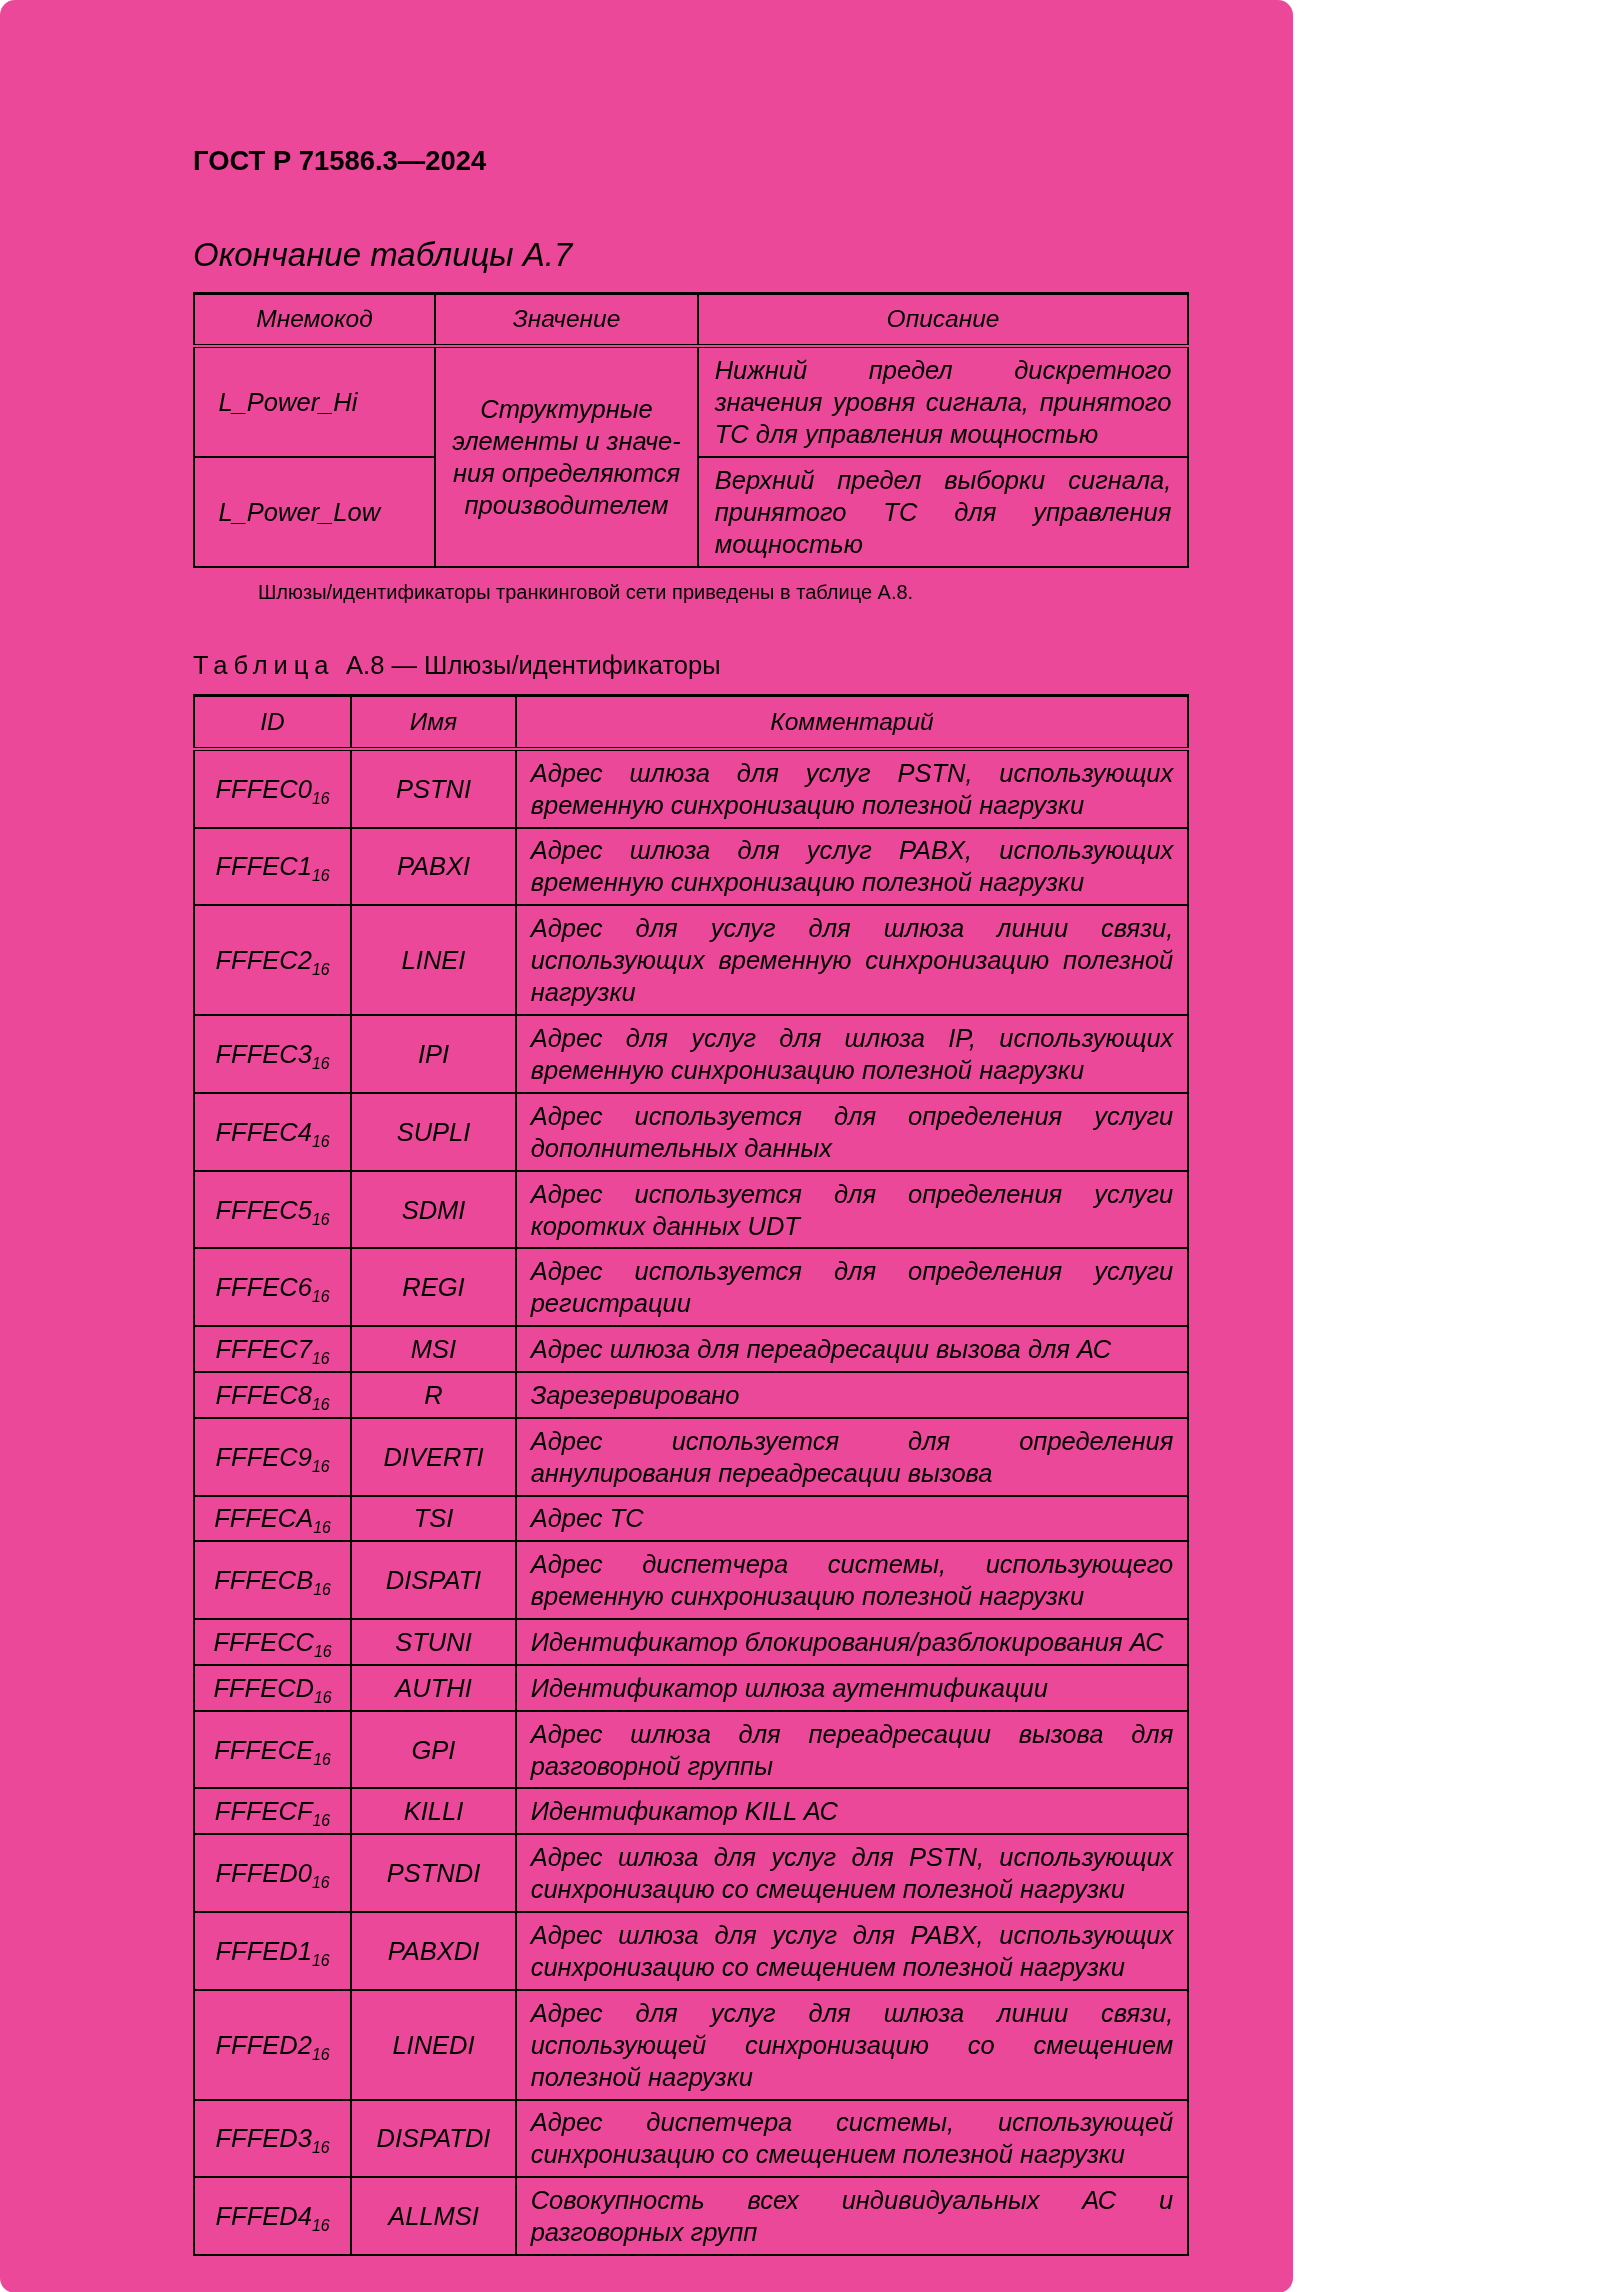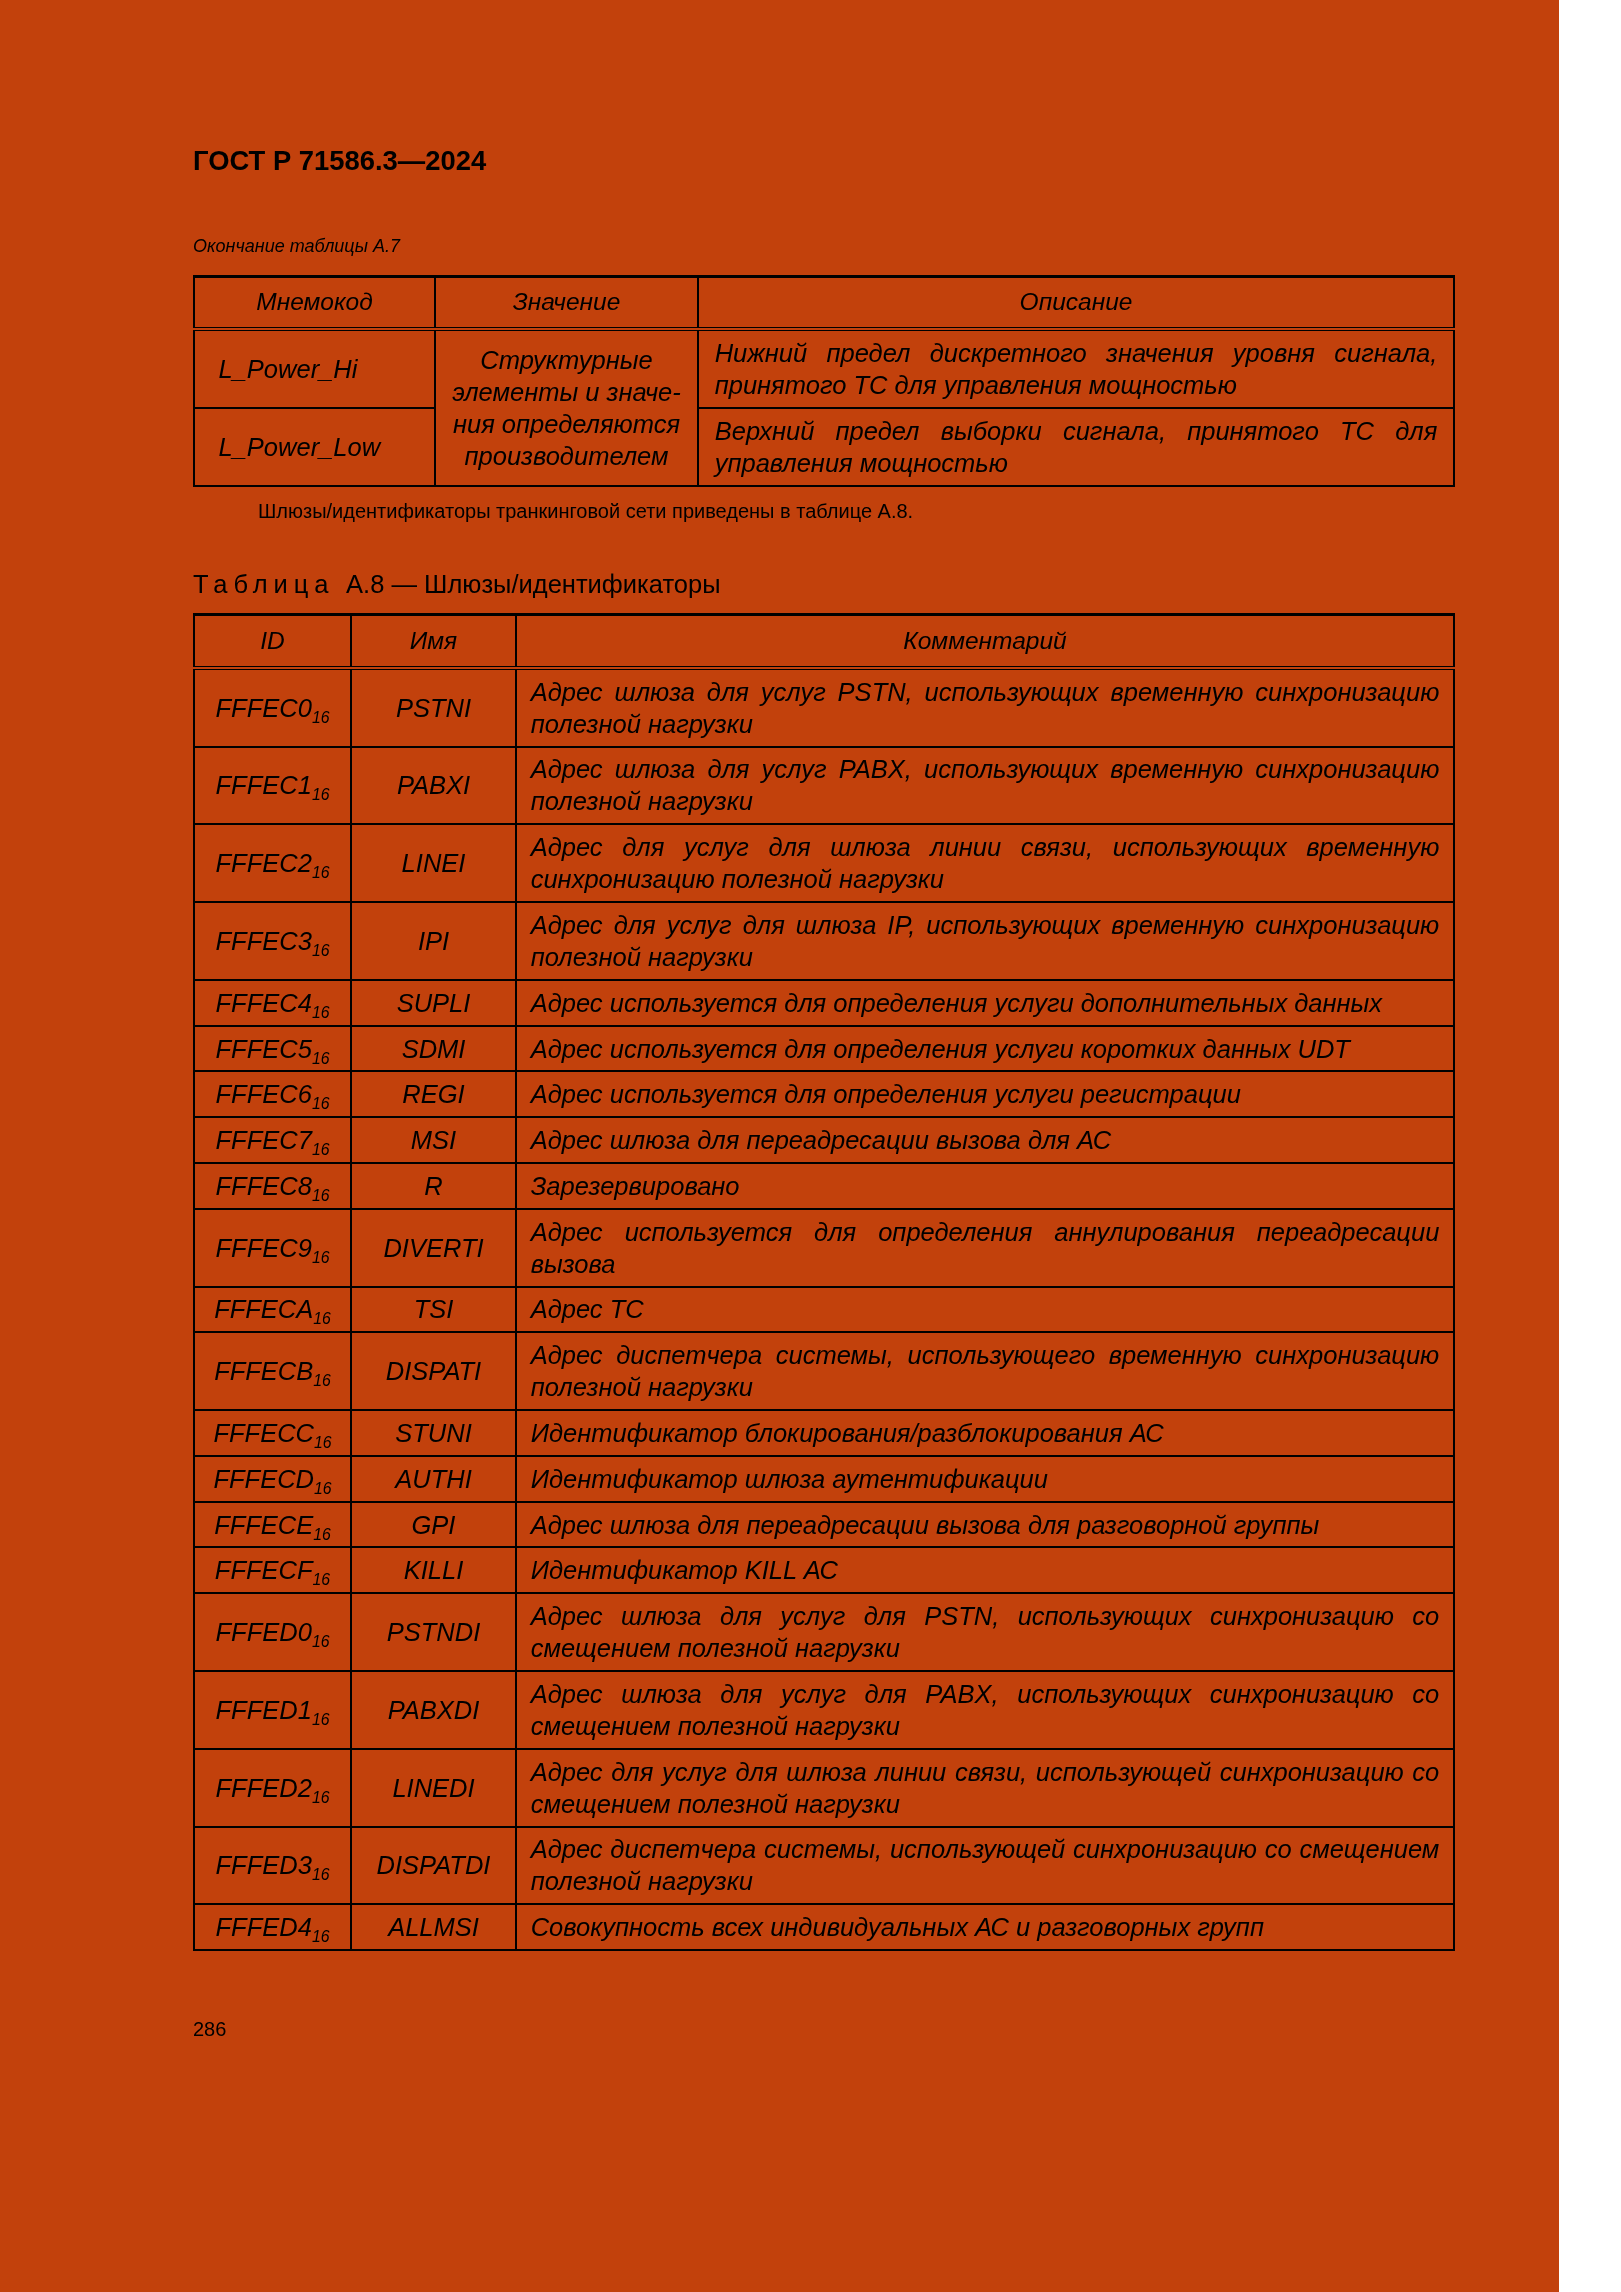--- a/index.html
+++ b/index.html
@@ -4,35 +4,36 @@
 <style>
   html, body {
     margin: 0;
     padding: 0;
     background: #ffffff;
     color: #000000;
     font-family: "Liberation Sans", sans-serif;
   }
   .page {
     position: relative;
-    width: 1559px;
+    width: 1293px;
     height: 2293px;
     box-sizing: border-box;
     padding: 145px 104px 0 193px;
     overflow: hidden;
-    background: #c2410c;
+    background: #ec4899;
+    border-radius: 15px;
   }
   .doc-code {
     font-size: 27.4px;
     font-weight: bold;
     margin: 0 0 59px 0;
   }
   .table-caption-italic {
     font-style: italic;
-    font-size: 18px;
+    font-size: 33px;
     margin: 0 0 17.6px 0;
   }
   table {
     width: 100%;
     border-collapse: collapse;
     table-layout: fixed;
     border: 2.9px solid #000;
     border-top-width: 3.9px;
     font-style: italic;
   }

